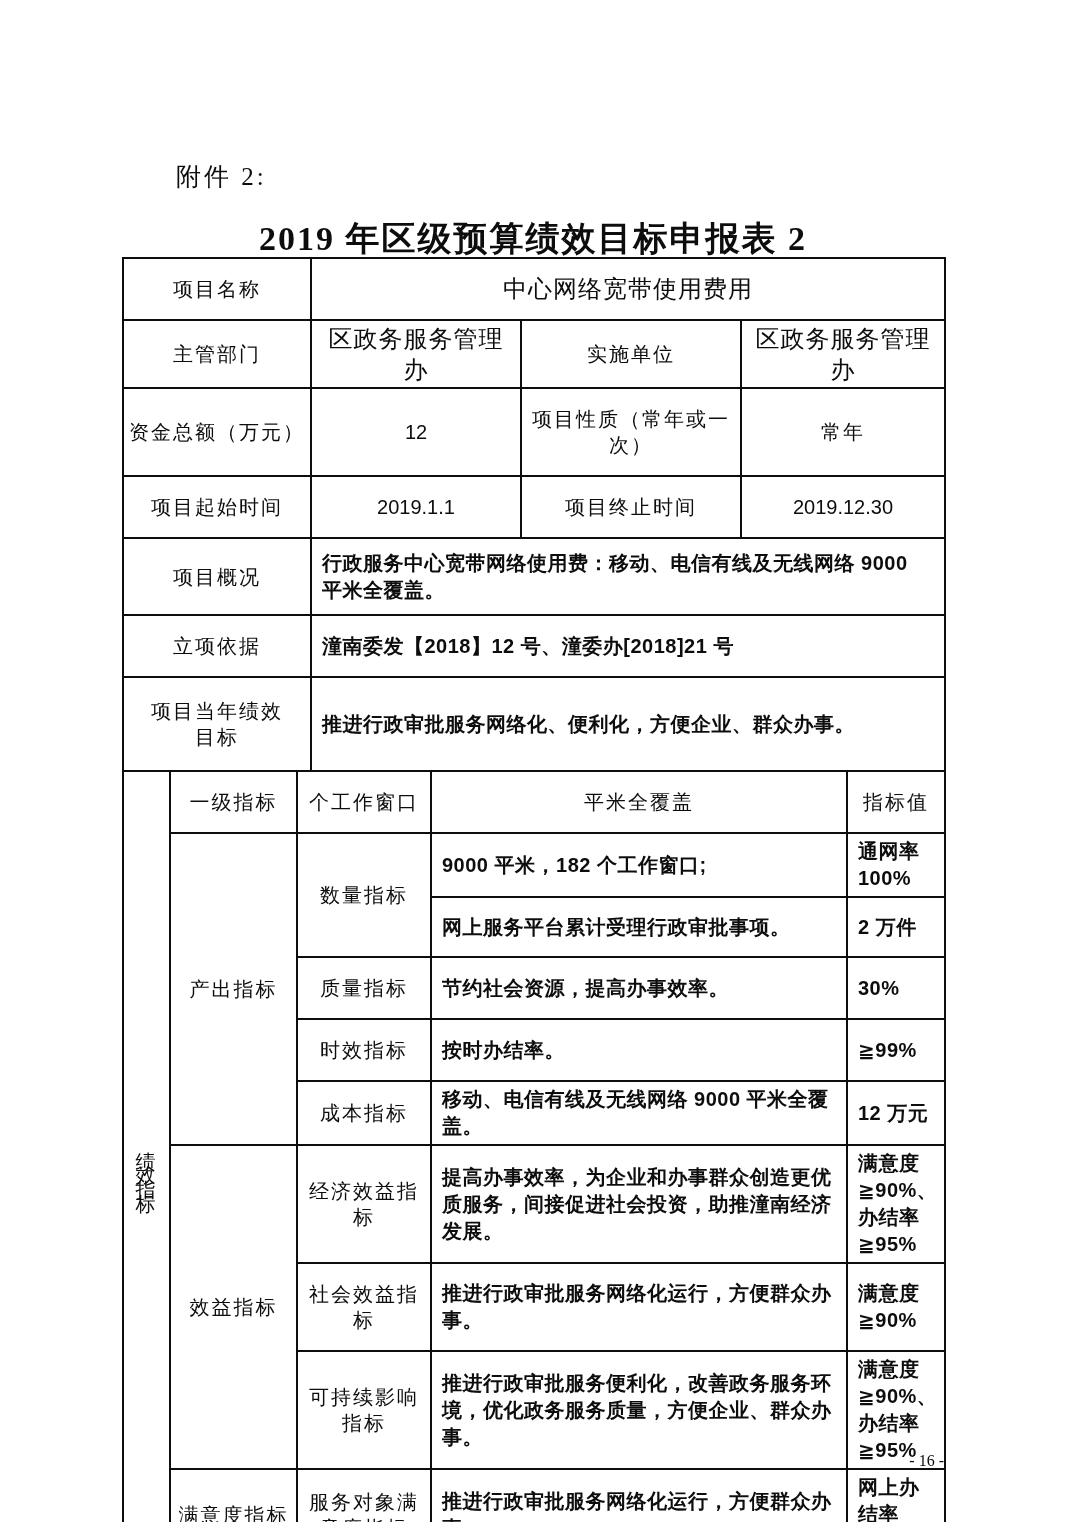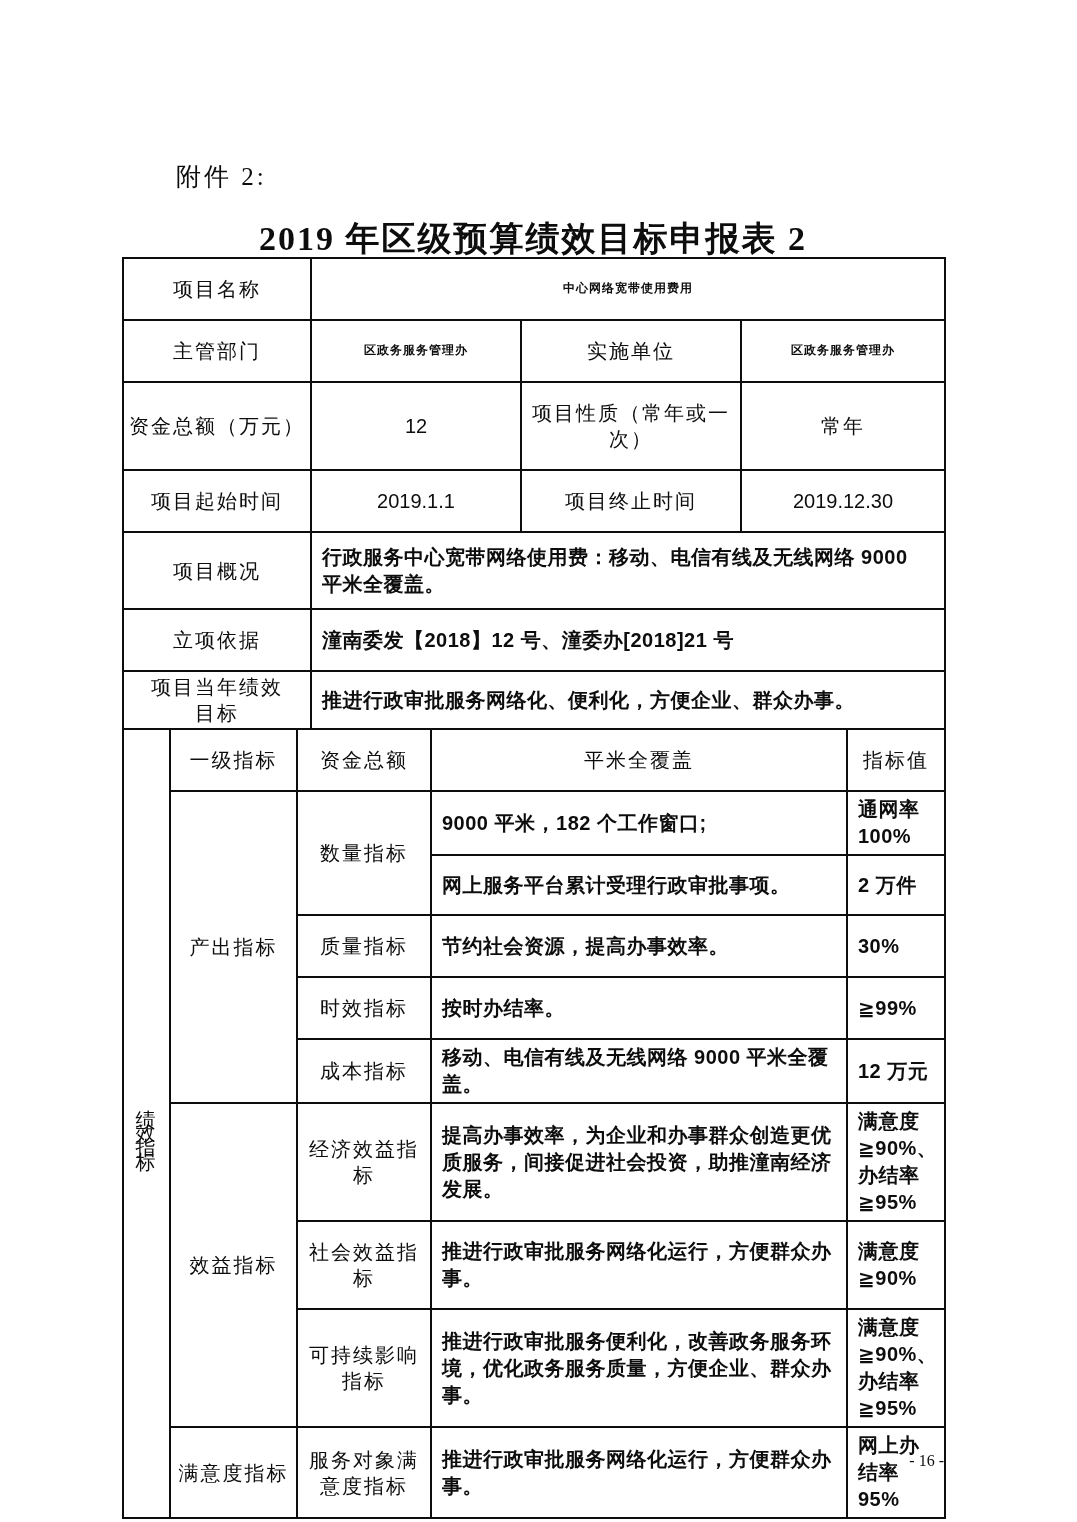--- a/index.html
+++ b/index.html
@@ -21,29 +21,29 @@
   }
   .tables{position:absolute;left:122px;top:257px;width:822px;}
   table{border-collapse:collapse;table-layout:fixed;width:822px;}
   table.t-lower{margin-top:-2px;}
   td{border:2px solid #0d0d0d;vertical-align:middle;overflow:hidden;}
   .lab{
     font-family:"Liberation Serif","DejaVu Serif",serif;
     font-size:20px;font-weight:normal;text-align:center;
     letter-spacing:2px;line-height:1.3;padding:17px 4px;
   }
-  .lab-wrap{padding:2px 20px;}
+  .lab-wrap{padding:20px 20px;}
   .hei{
     font-family:"Liberation Sans","DejaVu Sans",sans-serif;
     font-weight:bold;font-size:20px;text-align:left;
     line-height:1.35;padding:4px 10px;letter-spacing:0.5px;
   }
   .hei-c{
     font-family:"Liberation Sans","DejaVu Sans",sans-serif;
-    font-weight:bold;font-size:12px;text-align:center;
+    font-weight:normal;font-size:24px;text-align:center;
     line-height:1.3;padding:2px 6px;letter-spacing:1px;
   }
   .num{
     font-family:"Liberation Sans","DejaVu Sans",sans-serif;
     font-weight:normal;font-size:20px;text-align:center;padding:2px 12px;
   }
   .vcell{text-align:center;padding:0;}
   .vtext{
     display:inline-block;
     writing-mode:vertical-lr;text-orientation:upright;
@@ -119,21 +119,21 @@
           <col style="width:134px">
           <col style="width:416px">
           <col style="width:98px">
         </colgroup>
       <tbody>
           <tr style="height:46px">
         <td class="vcell" rowspan="10">
           <div class="vtext">绩效指标</div>
         </td>
         <td class="lab">一级指标</td>
-        <td class="lab">资金总额</td>
+        <td class="lab">个工作窗口</td>
         <td class="lab">平米全覆盖</td>
         <td class="lab">指标值</td>
       </tr>
       <tr style="height:64px">
         <td class="lab" rowspan="5">产出指标</td>
         <td class="lab" rowspan="2">数量指标</td>
         <td class="hei">9000 平米，182 个工作窗口;</td>
         <td class="hei">通网率 100%</td>
       </tr>
       <tr style="height:60px">

